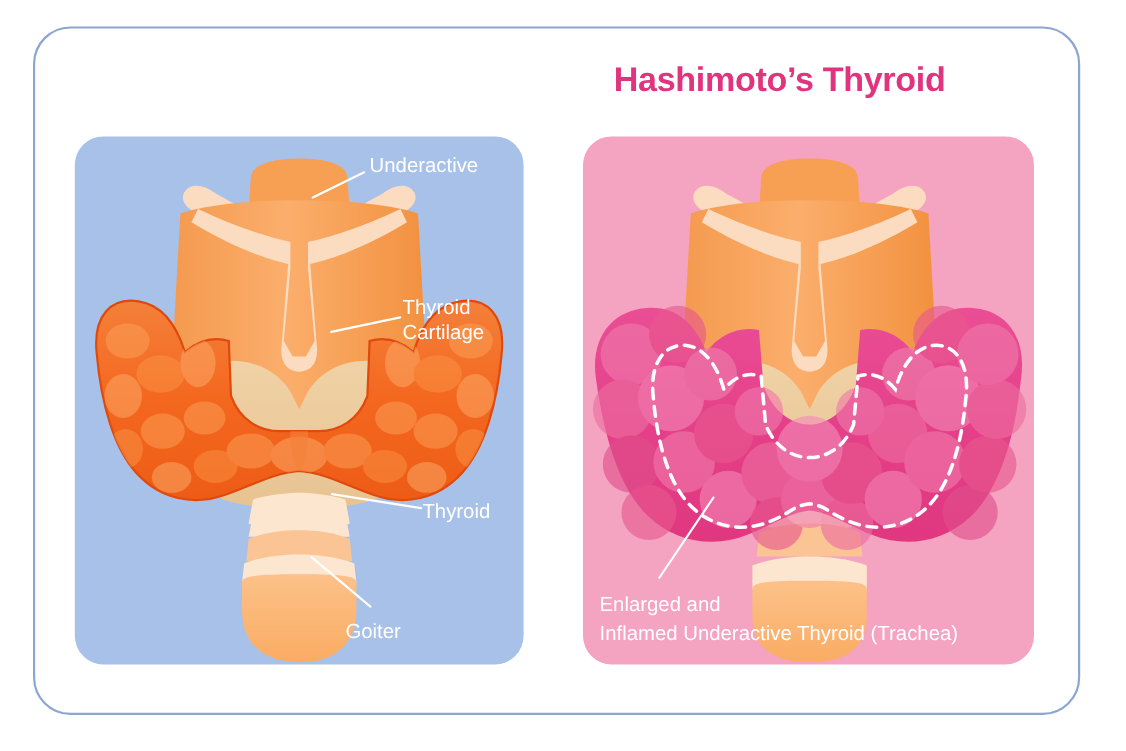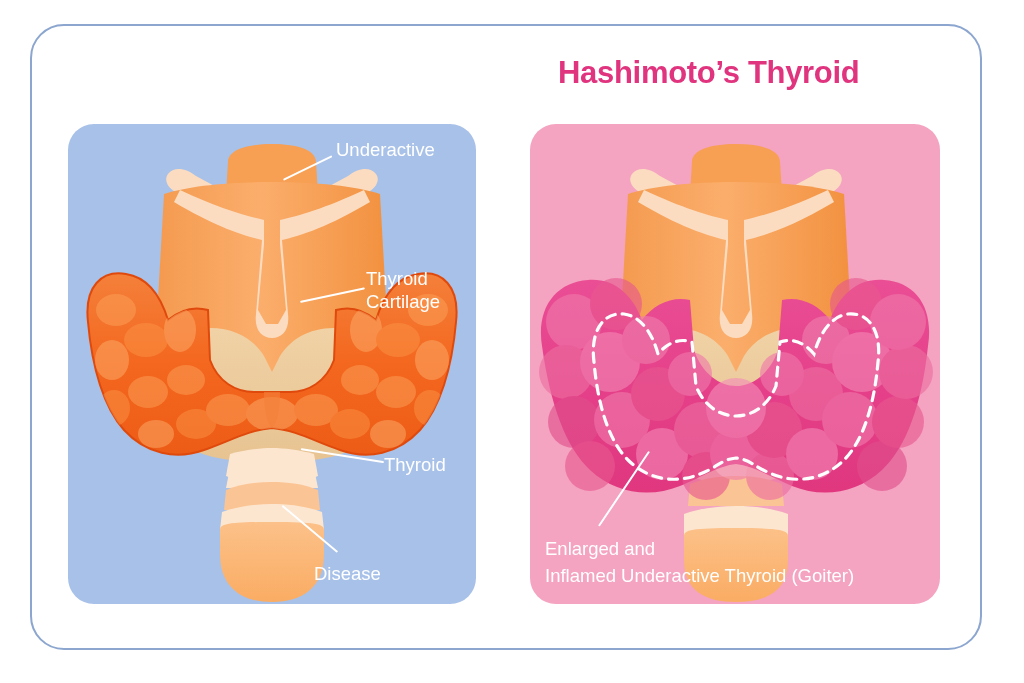--- a/index.html
+++ b/index.html
@@ -216,19 +216,19 @@
   <div class="lbl lbl-epiglottis">Underactive</div>
 
   <div class="lead" style="left:300px;top:301px;width:66px;transform:rotate(-12deg);"></div>
   <div class="lbl lbl-cartilage">Thyroid
 Cartilage</div>
 
   <div class="lead" style="left:301px;top:448px;width:84px;transform:rotate(9deg);"></div>
   <div class="lbl lbl-thyroid">Thyroid</div>
 
   <div class="lead" style="left:283px;top:505px;width:72px;transform:rotate(40deg);"></div>
-  <div class="lbl lbl-trachea">Disease</div>
+  <div class="lbl lbl-trachea">Goiter</div>
 
   <div class="lead" style="left:650px;top:452px;width:90px;transform:rotate(124deg);"></div>
   <div class="lbl lbl-goiter">Enlarged and
-Inflamed Underactive Thyroid (Goiter)</div>
+Inflamed Underactive Thyroid (Trachea)</div>
 
 </div>
 
 </body></html>

